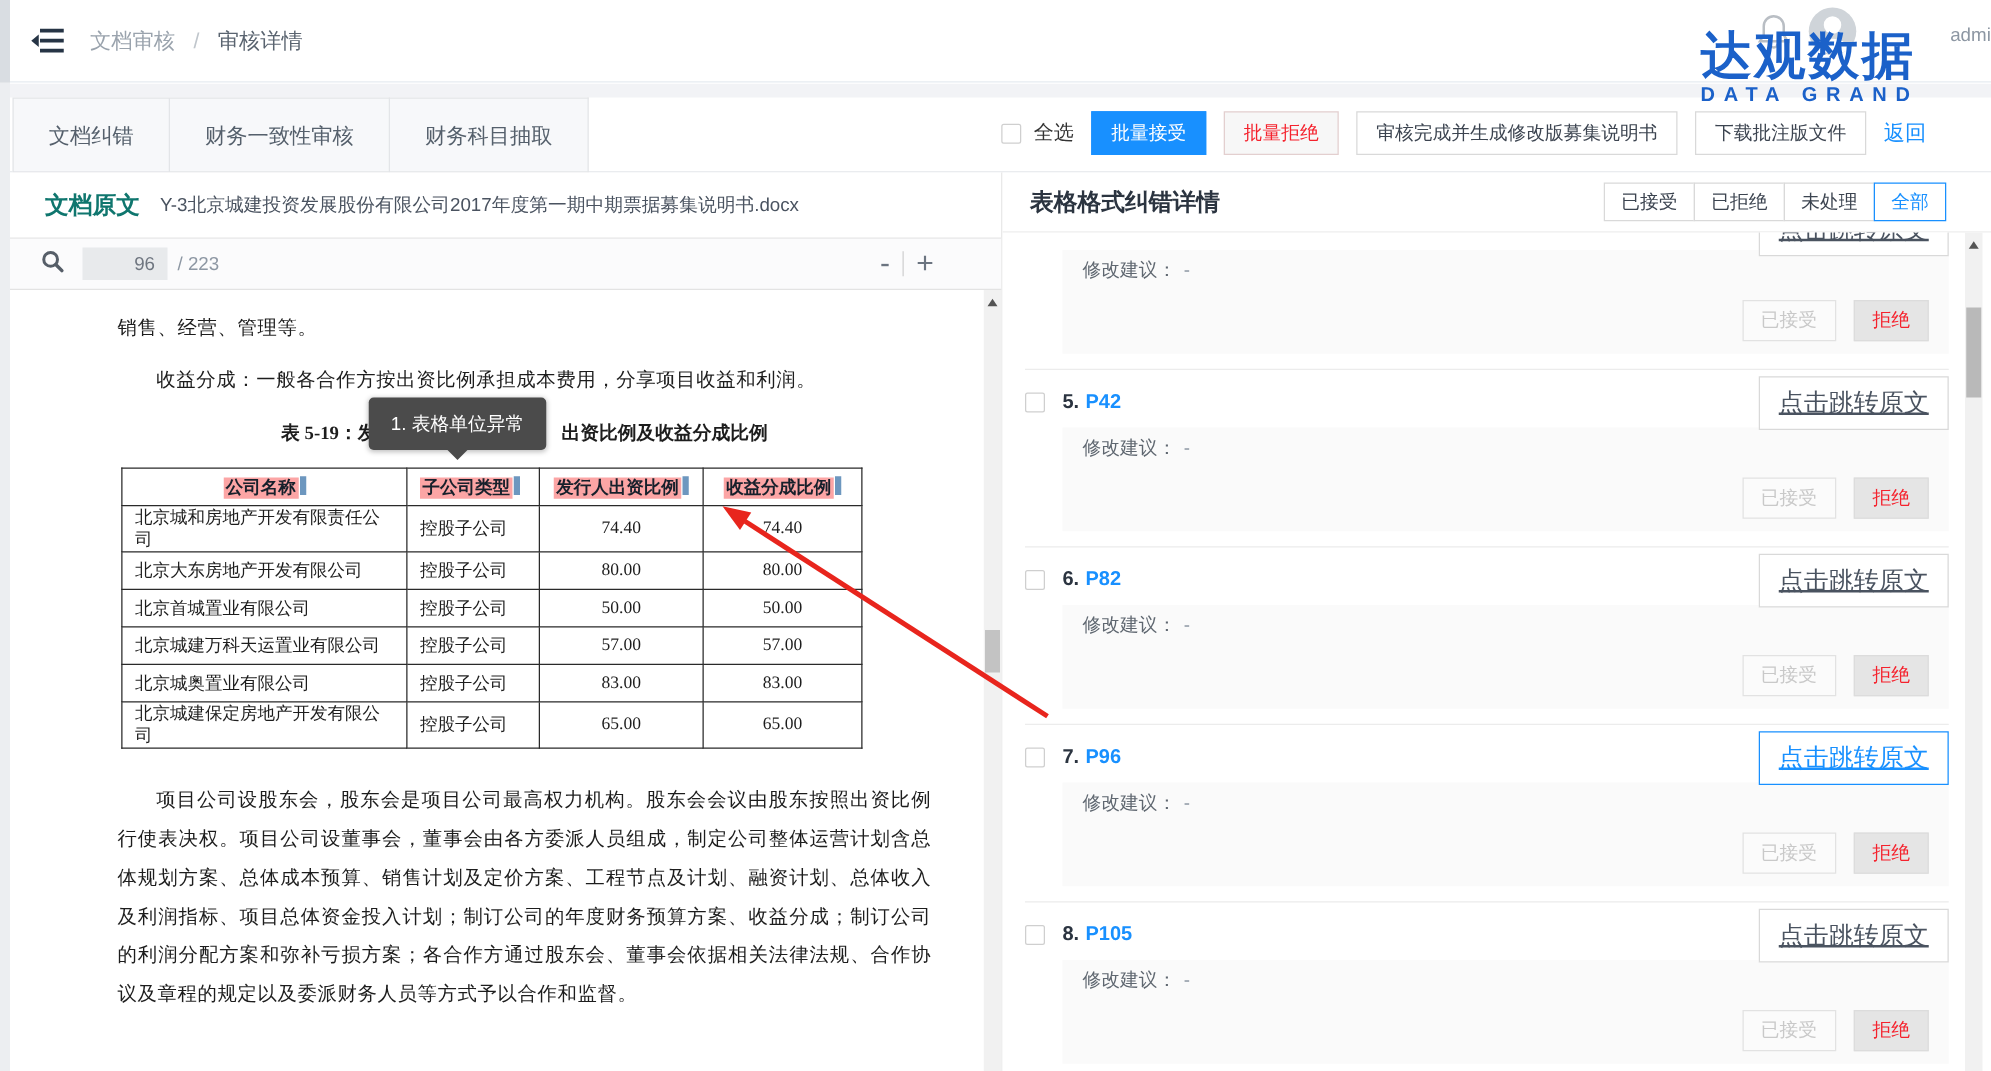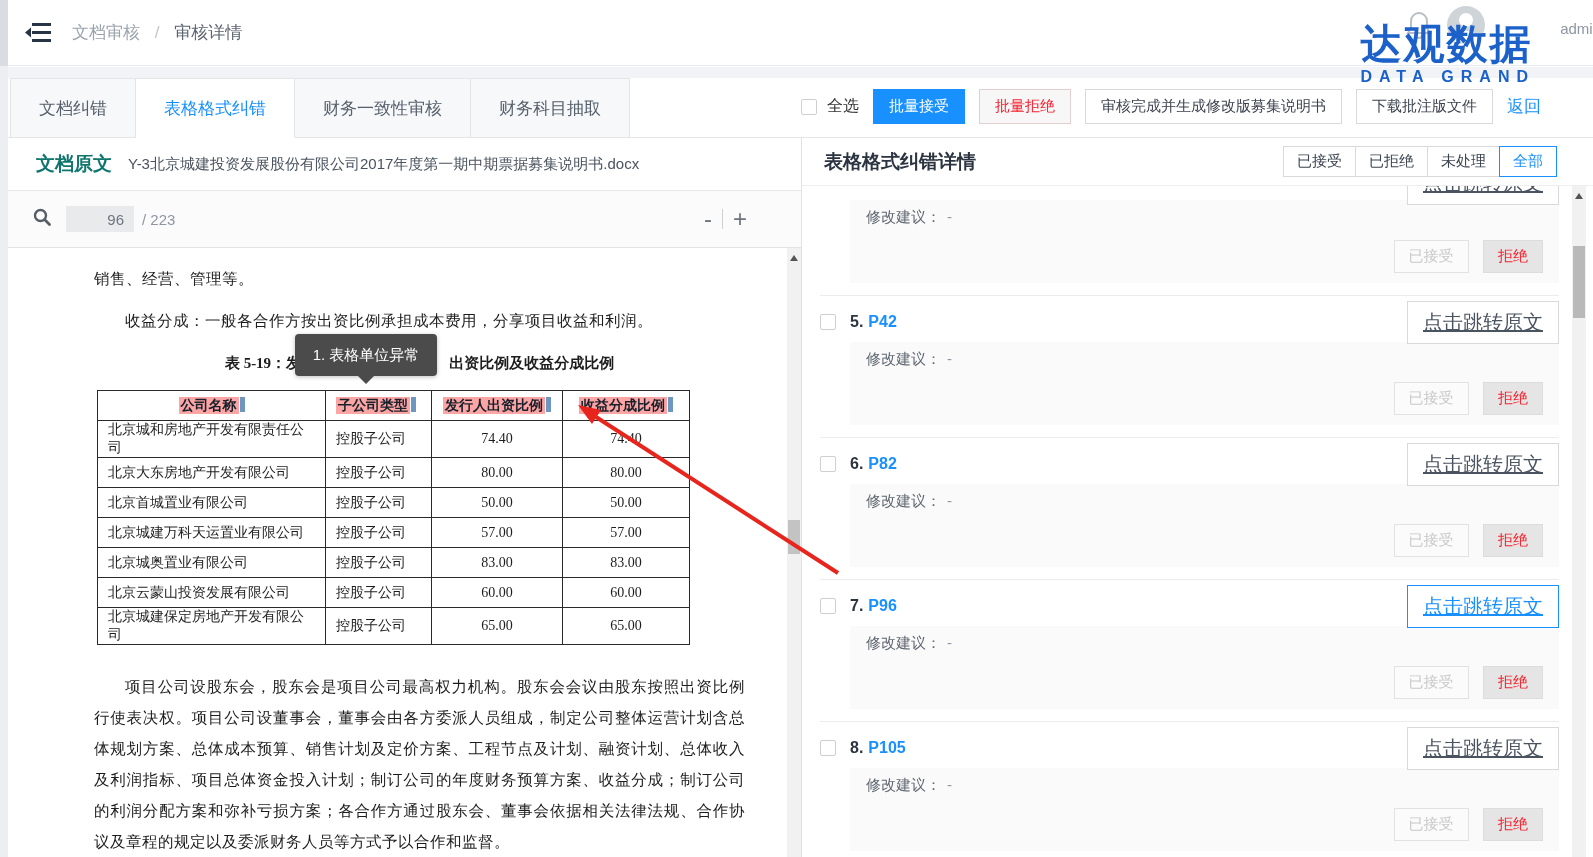--- a/index.html
+++ b/index.html
@@ -47,21 +47,21 @@
   .btn-primary { background:#1890ff; border-color:#1890ff; color:#fff; }
   .btn-danger-light { background:#f7f7f7; border-color:#e3cfcf; color:#f5222d; }
   .link-back { font-size:17px; color:#1890ff; cursor:pointer; }
 
   
   .main { position:absolute; left:8px; top:138px; right:0; bottom:0; display:flex; }
   .doc-panel { position:relative; width:794px; height:100%; background:#fff; border-right:1px solid #e2e2e2; }
   .doc-header { height:52px; display:flex; align-items:center; padding-left:28px; }
   .doc-title { font-size:19px; font-weight:bold; color:#0f766e; }
   .doc-filename { font-size:15px; color:#4a5360; margin-left:16px; }
-  .doc-toolbar { height:58px; background:#fbfbfc; border-top:1px solid #e8e8e8; border-bottom:1px solid #e3e3e3;
+  .doc-toolbar { height:42px; background:#fbfbfc; border-top:1px solid #e8e8e8; border-bottom:1px solid #e3e3e3;
     display:flex; align-items:center; padding:16px 24px; }
   .page-input { width:68px; height:26px; background:#e8eaec; border:none; text-align:right;
     padding-right:10px; font-size:15px; color:#6f7680; margin-left:14px; }
   .page-total { font-size:15px; color:#8d97a3; margin-left:8px; }
   .zoom-controls { margin-left:auto; margin-right:20px; display:flex; align-items:center; color:#6b7480; }
   .zoom-btn { font-size:24px; line-height:20px; padding:0 10px; cursor:pointer; }
   .zoom-sep { width:1px; height:20px; background:#cfcfcf; }
 
   .doc-body { position:relative; height:675px; background:#fff;
     padding:16px 56px 0 86px; font-family:"Liberation Serif","DejaVu Serif",serif; color:#1d1d1d; }
@@ -175,21 +175,20 @@
         <div class="logo-cn">达观数据</div>
         <div class="logo-en">DATA GRAND</div>
       </div>
     </div>
   </header>
 
   <div class="tabbar">
     <div class="gray-band"></div>
     <div class="tabs">
       <div class="tab">文档纠错</div>
-      <div class="tab active">表格格式纠错</div>
       <div class="tab">财务一致性审核</div>
       <div class="tab">财务科目抽取</div>
     </div>
     <div class="actions">
       <span class="checkbox"></span>
       <span class="select-all-label">全选</span>
       <button class="btn btn-primary">批量接受</button>
       <button class="btn btn-danger-light">批量拒绝</button>
       <button class="btn">审核完成并生成修改版募集说明书</button>
       <button class="btn">下载批注版文件</button>
@@ -262,26 +261,20 @@
                 <td class="num">57.00</td>
                 <td class="num">57.00</td>
               </tr>
               <tr>
                 <td>北京城奥置业有限公司</td>
                 <td>控股子公司</td>
                 <td class="num">83.00</td>
                 <td class="num">83.00</td>
               </tr>
               <tr>
-                <td>北京云蒙山投资发展有限公司</td>
-                <td>控股子公司</td>
-                <td class="num">60.00</td>
-                <td class="num">60.00</td>
-              </tr>
-              <tr>
                 <td>北京城建保定房地产开发有限公司</td>
                 <td>控股子公司</td>
                 <td class="num">65.00</td>
                 <td class="num">65.00</td>
               </tr>
             </tbody>
         </table>
 
         <p class="doc-p doc-p3 indent">项目公司设股东会，股东会是项目公司最高权力机构。股东会会议由股东按照出资比例行使表决权。项目公司设董事会，董事会由各方委派人员组成，制定公司整体运营计划含总体规划方案、总体成本预算、销售计划及定价方案、工程节点及计划、融资计划、总体收入及利润指标、项目总体资金投入计划；制订公司的年度财务预算方案、收益分成；制订公司的利润分配方案和弥补亏损方案；各合作方通过股东会、董事会依据相关法律法规、合作协议及章程的规定以及委派财务人员等方式予以合作和监督。</p>
 

